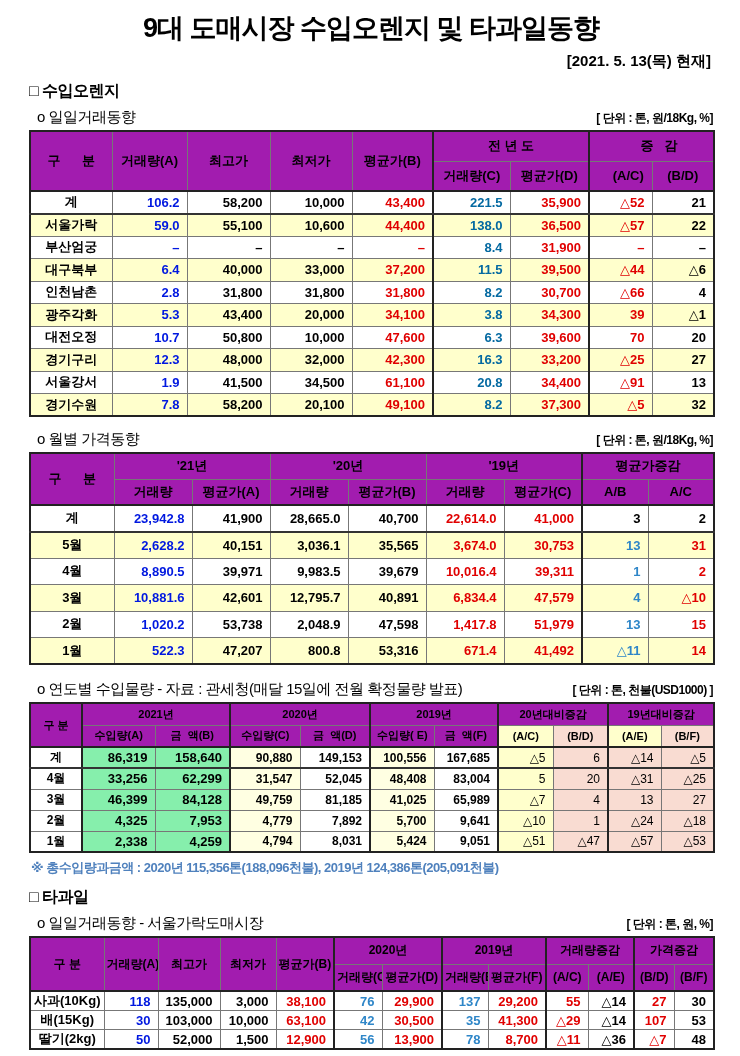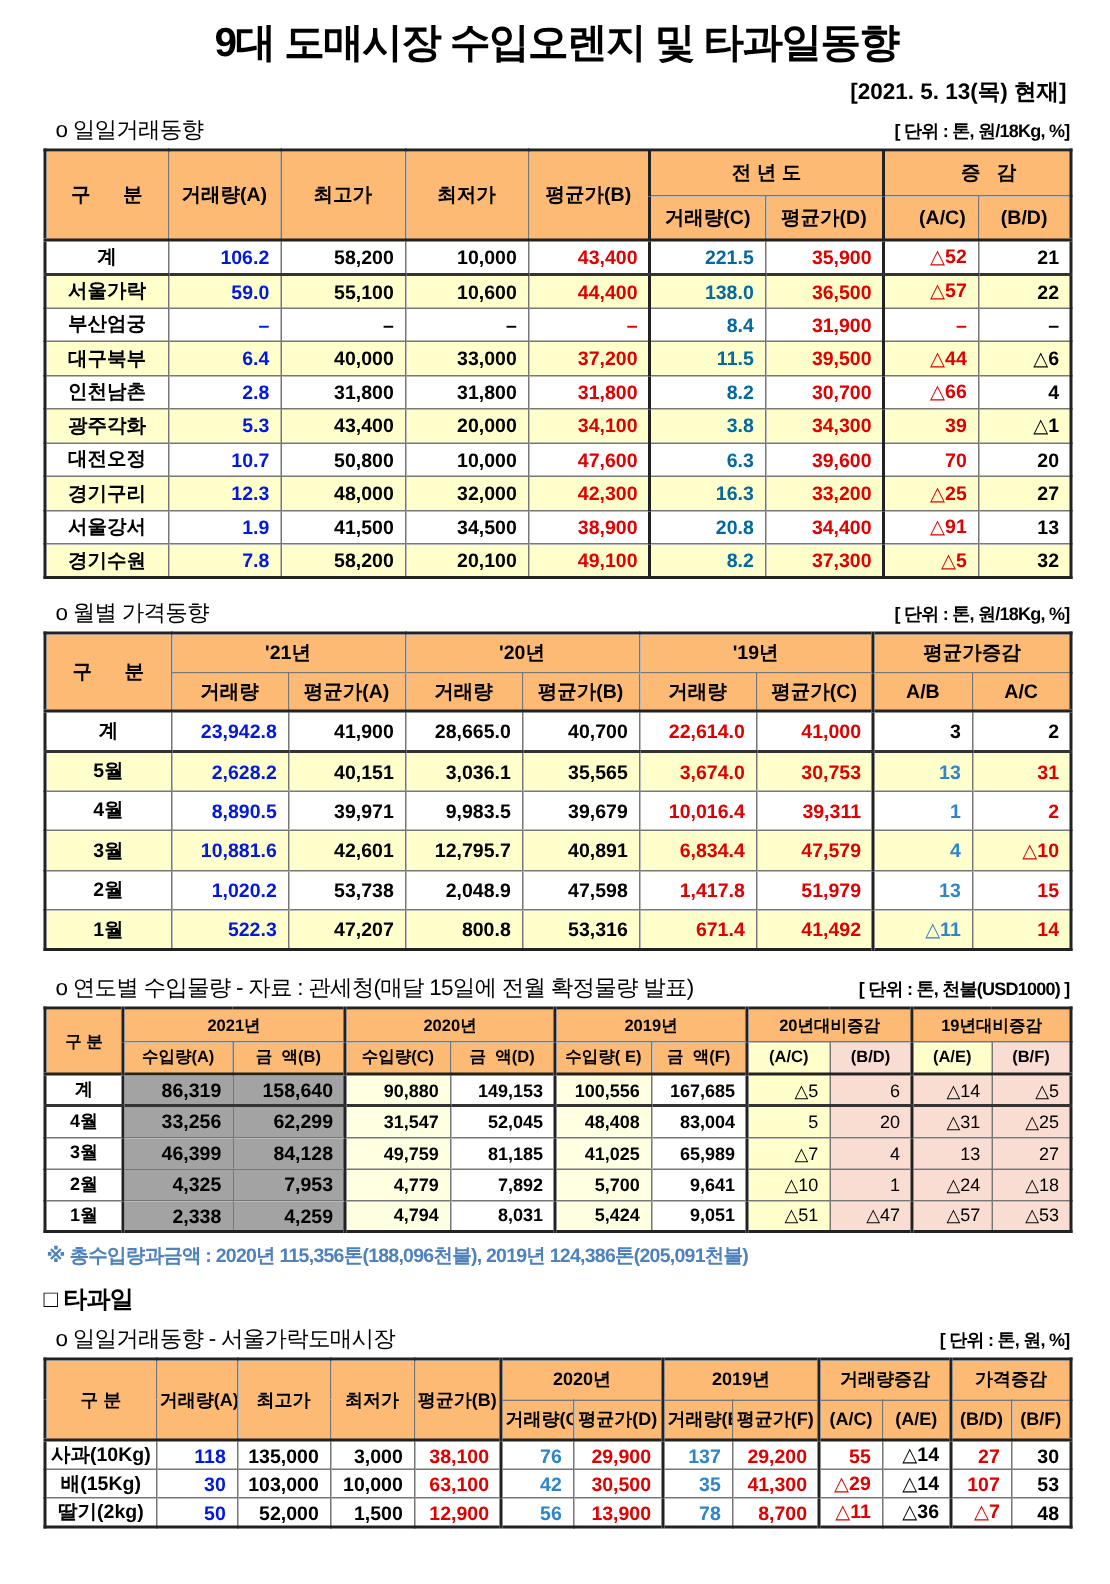--- a/index.html
+++ b/index.html
@@ -10,21 +10,21 @@
   }
   .title{font-size:27px;font-weight:800;text-align:center;letter-spacing:-1px;margin:4px 0 2px 0;}
   .date-note{font-size:15px;font-weight:700;text-align:right;margin:6px 2px 2px 0;}
   .sec-head{font-size:16px;font-weight:800;margin:10px 0 0 0;letter-spacing:-0.5px;}
   .sub-line{display:flex;justify-content:space-between;align-items:flex-end;margin:6px 0 3px 0;}
   .sub-title{font-size:15px;letter-spacing:-0.5px;padding-left:8px;}
   .unit{font-size:12px;font-weight:700;letter-spacing:-0.5px;}
   table{border-collapse:collapse;width:684px;table-layout:fixed;}
   table.grid{border:2px solid #222;}
   .grid th,.grid td{border:1px solid #777;overflow:hidden;white-space:pre;}
-  .grid thead th{background:#fdba74;font-weight:700;text-align:center;padding:1px 2px;}
+  .grid thead th{background:#a21caf;font-weight:700;text-align:center;padding:1px 2px;}
   .grid thead{border-bottom:2px solid #222;}
   .grid td{text-align:right;padding:0 7px 0 2px;font-weight:700;}
   .grid td.c0{text-align:center;padding:0 2px;font-weight:700;}
   .total-sep tbody tr:first-child td{border-bottom:2px solid #333;}
 
   
   .t1{font-size:13px;}
   .t1 thead tr{height:30px;}
   .t1 tbody tr{height:22.5px;}
   .t1 tbody tr:nth-child(even){background:#FFFFCC;}
@@ -45,21 +45,21 @@
   .t2 tbody tr:first-child .c7,.t2 tbody tr:first-child .c8{color:#000;}
   .t2 .c1,.t2 .c3,.t2 .c5,.t2 .c7{border-right:1px dotted #666;}
   .t2 .dotb{border-bottom:1px dotted #666;}
   .t2 .c7,.t2 .hsep{border-left:2px solid #222;}
 
   
   .t3{font-size:12px;}
   .t3 thead tr{height:22px;}
   .t3 thead th{font-size:11px;}
   .t3 tbody tr{height:21px;}
-  .t3 .c1,.t3 .c2{background:#a3a3a3;font-weight:700;font-size:13px;}
+  .t3 .c1,.t3 .c2{background:#86efac;font-weight:700;font-size:13px;}
   .t3 .c3,.t3 .c5{background:#FFFFE2;}
   .t3 .c3,.t3 .c4,.t3 .c5,.t3 .c6{font-weight:700;}
   .t3 .c7{background:#FFFFCC;}
   .t3 .c8,.t3 .c9,.t3 .c10{background:#F9DCD2;}
   .t3 .c7,.t3 .c8,.t3 .c9,.t3 .c10{font-weight:400;}
   .t3 .c1,.t3 .c3,.t3 .c5{border-right:1px dotted #666;}
   .t3 .c1,.t3 .c3,.t3 .c5,.t3 .c7,.t3 .c9,
   .t3 .hsep{border-left:2px solid #222;}
   .t3 th.hy{background:#FFFFCC;}
   .t3 th.hp{background:#F9DCD2;}
@@ -79,20 +79,21 @@
   .footnote{color:#4F81BD;font-size:13px;font-weight:700;margin:6px 0 0 2px;letter-spacing:-0.5px;}
 </style>
 </head>
 <body>
 
 <div class="page">
 
   <div class="title">9대 도매시장 수입오렌지 및 타과일동향</div>
   <div class="date-note">[2021. 5. 13(목) 현재]</div>
 
+  <div class="sec-head">□ 수입오렌지</div>
 
   <div class="sub-line">
     <span class="sub-title">o 일일거래동향</span>
     <span class="unit">[ 단위 : 톤, 원/18Kg, %]</span>
   </div>
 
   <table class="grid t1 total-sep">
     <colgroup>
       <col style="width:82px">
         <col style="width:75px">
@@ -208,21 +209,21 @@
           <td class="c5">16.3</td>
           <td class="c6">33,200</td>
           <td class="c7">△25</td>
           <td class="c8">27</td>
         </tr>
         <tr>
           <td class="c0">서울강서</td>
           <td class="c1">1.9</td>
           <td class="c2">41,500</td>
           <td class="c3">34,500</td>
-          <td class="c4">38,900</td>
+          <td class="c4">61,100</td>
           <td class="c5">20.8</td>
           <td class="c6">34,400</td>
           <td class="c7">△91</td>
           <td class="c8">13</td>
         </tr>
         <tr>
           <td class="c0">경기수원</td>
           <td class="c1">7.8</td>
           <td class="c2">58,200</td>
           <td class="c3">20,100</td>

